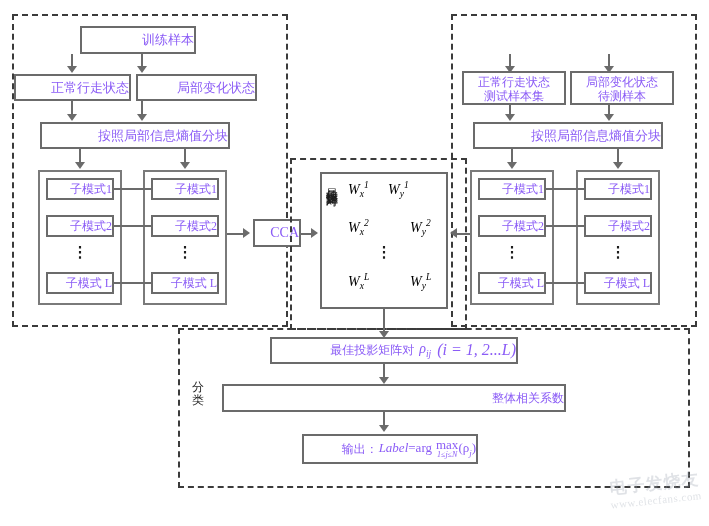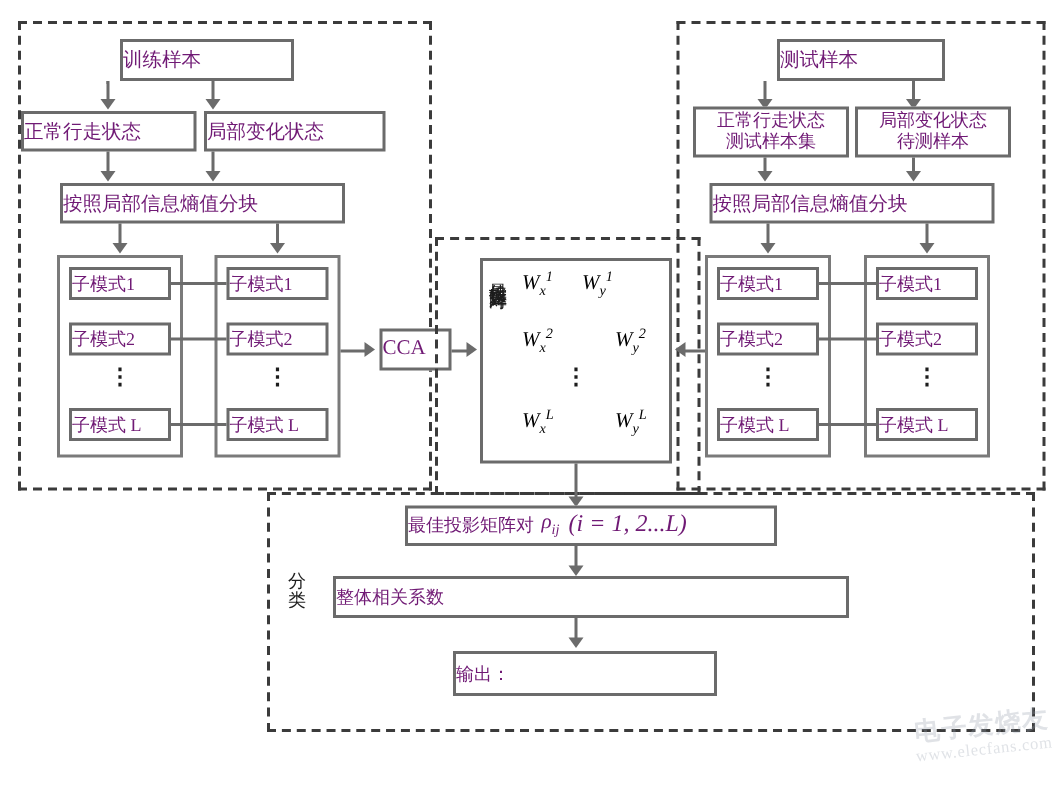--- a/index.html
+++ b/index.html
@@ -27,23 +27,23 @@
     border: 2px dashed #3b3b3b;
     background: transparent;
   }
   .solidbox {
     position: absolute;
     box-sizing: border-box;
     border: 2px solid #6b6b6b;
     background: #ffffff;
     display: flex;
     align-items: center;
-    justify-content: flex-start;
-    text-align: center;
-    color: #701a75;
+    justify-content: flex-end;
+    text-align: center;
+    color: #8b5cf6;
     line-height: 1.05;
   }
   .plainbox {
     position: absolute;
     box-sizing: border-box;
     border: 2px solid #7a7a7a;
     background: transparent;
   }
 
   
@@ -273,23 +273,20 @@
   </div>
   <div class="abs math t14" style="left:410px; top:272px;">
     <span style="font-style:italic;">W</span><sub>y</sub><sup>L</sup>
   </div>
 
   <div class="vline" style="left:383px; top:309px; height:26px;"></div>
   <div class="arrow-down" style="left:379px; top:331px;"></div>
 
   <div class="dashbox" style="left:451px; top:14px; width:246px; height:313px;"></div>
 
-  <div class="solidbox cn t13" style="left:518px; top:26px; width:112px; height:28px;">
-    <span>测试样本</span>
-  </div>
 
   <div class="vline" style="left:509px; top:54px; height:13px;"></div>
   <div class="arrow-down" style="left:505px; top:66px;"></div>
   <div class="vline" style="left:608px; top:54px; height:13px;"></div>
   <div class="arrow-down" style="left:604px; top:66px;"></div>
 
   <div class="solidbox twoline cn t12" style="left:462px; top:71px; width:104px; height:34px;">
     <span>正常行走状态</span>
     <span>测试样本集</span>
   </div>
@@ -373,20 +370,26 @@
       <span class="cn t12">整体相关系数</span>
     </span>
   </div>
 
   <div class="vline" style="left:383px; top:412px; height:16px;"></div>
   <div class="arrow-down" style="left:379px; top:425px;"></div>
 
   <div class="solidbox" style="left:302px; top:434px; width:176px; height:30px;">
     <span class="outbox-inner">
       <span class="cn t12">输出：</span>
+      <span class="math t13" style="margin-left:1px;">
+        <span style="font-style:italic;">Label</span><span class="up">=</span><span class="up">arg</span><span class="argmax" style="margin-left:4px;">
+            <span class="up">max</span>
+            <span class="sub">1≤j≤N</span>
+          </span><span style="font-style:normal;">(ρ</span><sub>j</sub><span style="font-style:normal;">)</span>
+      </span>
     </span>
   </div>
 
 
   <div id="watermark" style="left:605px; top:472px; width:100px;">
     <span class="wm-cn">电子发烧友</span>
     <span class="wm-url">www.elecfans.com</span>
   </div>
 
 </div>

